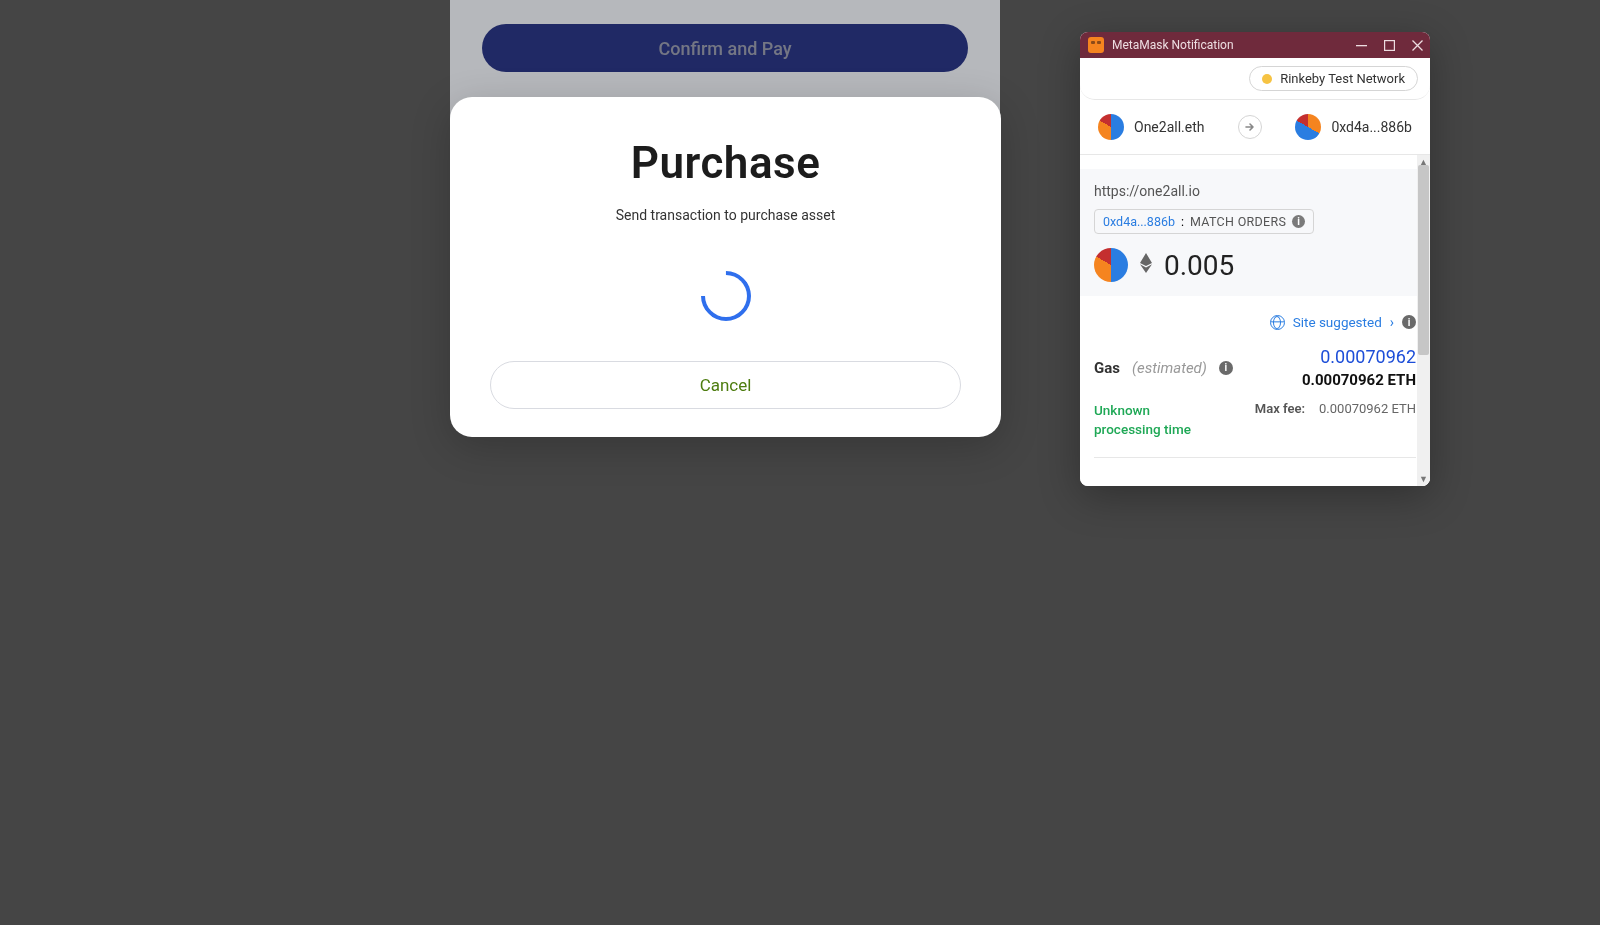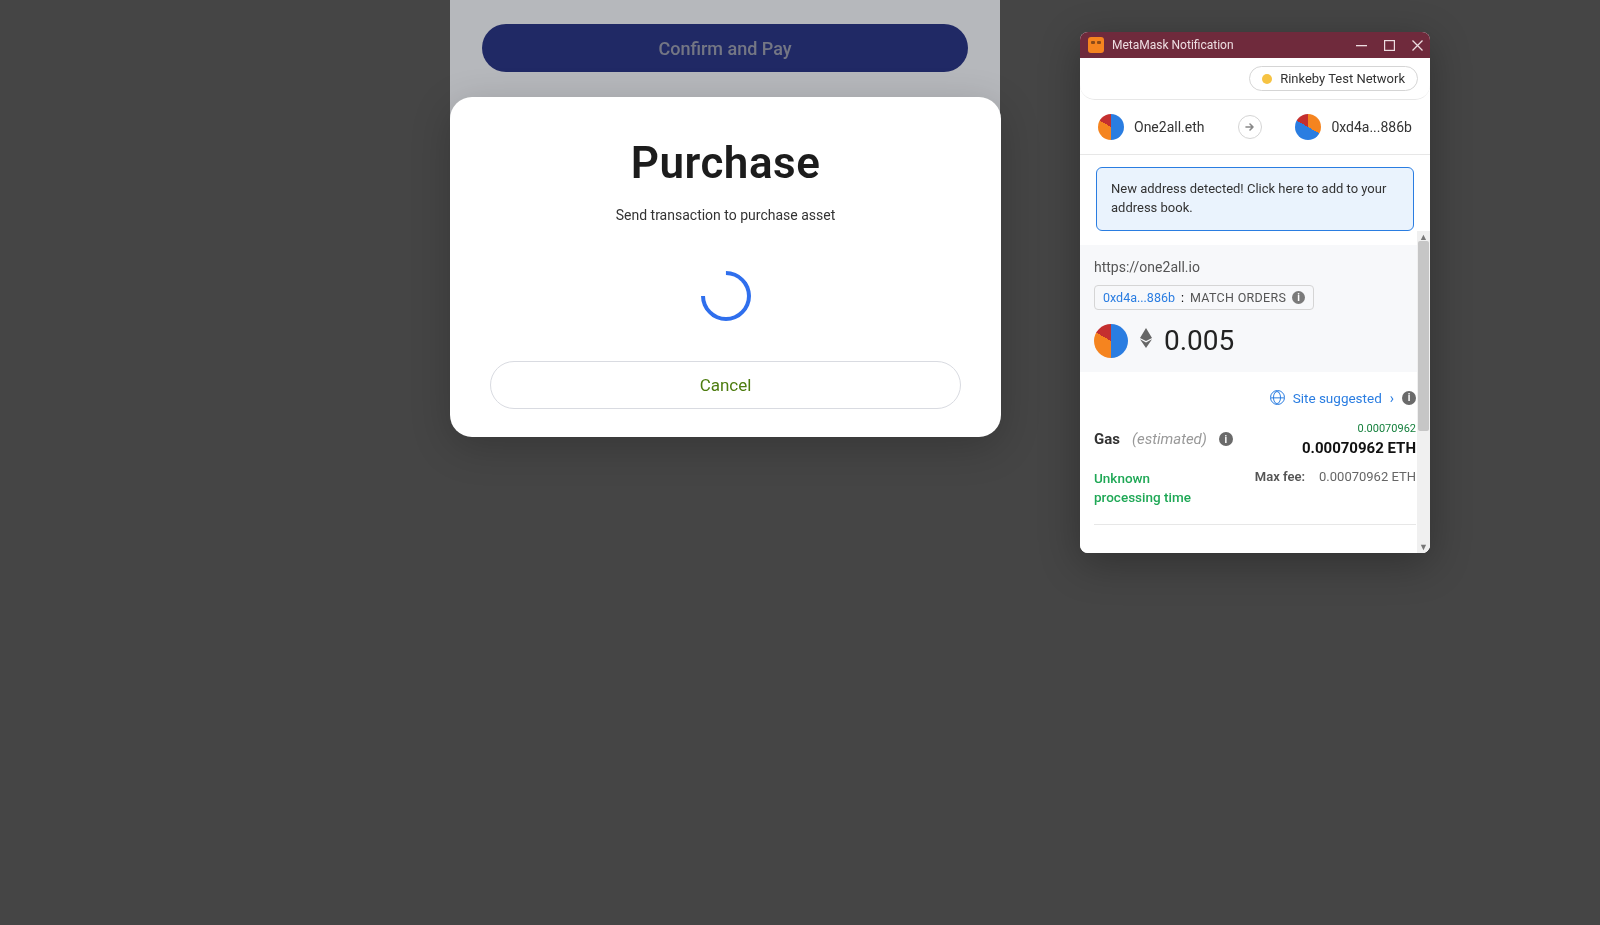--- a/index.html
+++ b/index.html
@@ -225,21 +225,21 @@
   .chev {color:#2a7de1; font-size:14px;}
   .info-dark {
     width:14px; height:14px; border-radius:50%; background:#6a6a6a; color:#fff;
     font-size:10px; display:inline-flex; align-items:center; justify-content:center; font-weight:700;
   }
 
   .fee-row { display:flex; justify-content:space-between; margin-bottom:4px; }
   .fee-left { font-size:15px; color:#333; display:flex; align-items:center; gap:12px; }
   .estimated { color:#999; font-style:italic; font-weight:400; }
   .fee-right { text-align:right; }
-  .fee-line1 { font-size:11px; color:#15803d; }
+  .fee-line1 { font-size:18px; color:#1d4ed8; }
   .fee-line2 { font-size:15px; color:#111; font-weight:700; margin-top:4px; }
   .status-green { color:#1fa856; font-size:13.5px; margin-top:8px; max-width:120px; line-height:1.4; display:inline-block; font-weight:500; }
   .maxfee-row { display:flex; justify-content:space-between; margin-top:8px; font-size:13px; }
   .maxfee-label { color:#555; font-weight:600; }
   .maxfee-val { color:#666; }
 
   hr.sep { border:none; border-top:1px solid #e7e7e7; margin: 18px 0 14px 0; }
 
   .mm-scrollbar {
     position:absolute; right:0; top:0; bottom:0; width:13px; background:#f0f0f0;
@@ -307,23 +307,20 @@
       <svg width="12" height="12" viewBox="0 0 12 12">
           <path d="M2 6 H9 M6 3 L9 6 L6 9" fill="none" stroke="#888" stroke-width="1.6" stroke-linecap="round" stroke-linejoin="round"></path>
         </svg>
     </div>
     <div class="acct">
       <div class="avatar avatar-2"></div>
       <span>0xd4a...886b</span>
     </div>
   </div>
 
-  <div class="mm-body">
-    <div class="info-banner">New address detected! Click here to add to your address book.</div>
-  </div>
 
   <div class="mm-scroll-wrap">
     <div class="mm-scroll">
       <div class="origin-url">https://one2all.io</div>
       <div class="contract-chip">
         <span class="chip-addr">0xd4a...886b</span>
         <span> : </span>
         <span class="chip-method">MATCH ORDERS</span>
         <span class="info-icon">i</span>
       </div>

